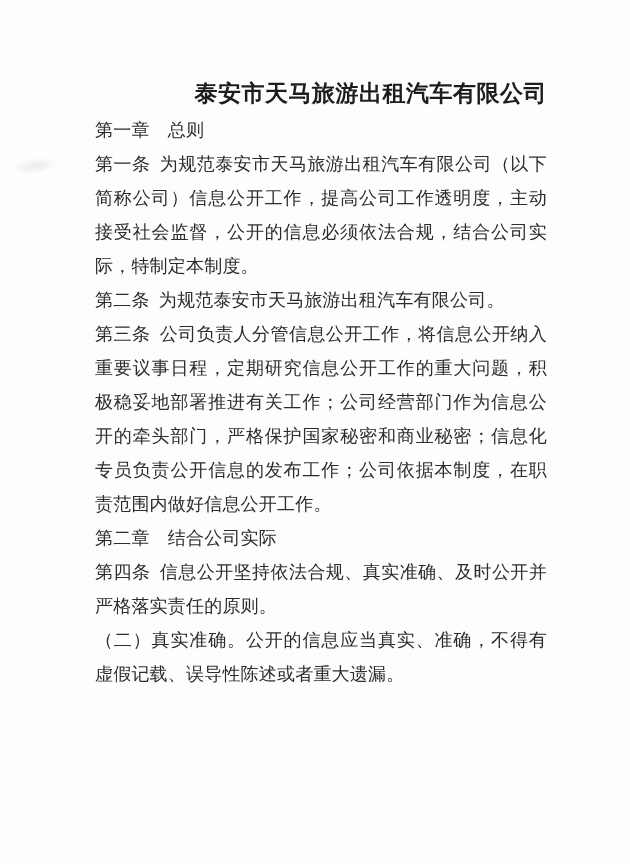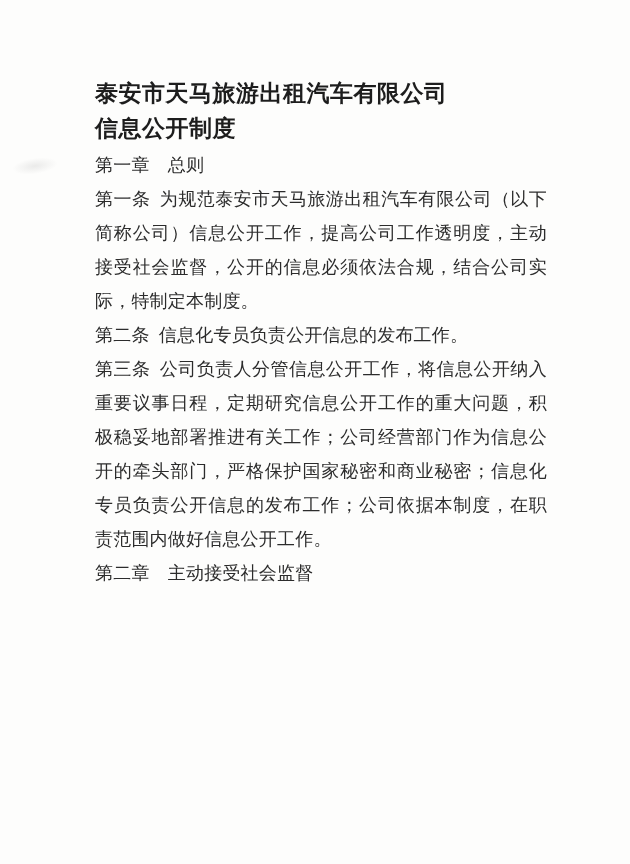--- a/index.html
+++ b/index.html
@@ -16,21 +16,21 @@
     font-family: "Liberation Serif", "DejaVu Serif", serif;
     color: #2c2c2c;
   }
   .content {
     position: absolute;
     left: 95px;
     top: 76px;
     width: 452px;
   }
   .title-block {
-    text-align: left;
+    text-align: right;
     margin: 0 0 2px 0;
   }
   .title-line {
     font-size: 23px;
     line-height: 35px;
     font-weight: bold;
     color: #1d1d1d;
     margin: 0;
     letter-spacing: 0.5px;
     white-space: nowrap;
@@ -61,23 +61,24 @@
   }
 </style>
 </head>
 <body>
 
 <div class="page">
   <div class="smudge"></div>
   <div class="content">
     <div class="title-block">
       <p class="title-line">泰安市天马旅游出租汽车有限公司</p>
-      <p class="title-line">信息公开制度</p>
     </div>
     <div class="doc-body">
         <p class="line heading">第一章　总则</p>
         <p class="line body">第一条 为规范泰安市天马旅游出租汽车有限公司（以下简称公司）信息公开工作，提高公司工作透明度，主动接受社会监督，公开的信息必须依法合规，结合公司实际，特制定本制度。</p>
-        <p class="line body">第二条 信息化专员负责公开信息的发布工作。</p>
+        <p class="line body">第二条 为规范泰安市天马旅游出租汽车有限公司。</p>
         <p class="line body">第三条 公司负责人分管信息公开工作，将信息公开纳入重要议事日程，定期研究信息公开工作的重大问题，积极稳妥地部署推进有关工作；公司经营部门作为信息公开的牵头部门，严格保护国家秘密和商业秘密；信息化专员负责公开信息的发布工作；公司依据本制度，在职责范围内做好信息公开工作。</p>
-        <p class="line heading">第二章　主动接受社会监督</p>
+        <p class="line heading">第二章　结合公司实际</p>
+        <p class="line body">第四条 信息公开坚持依法合规、真实准确、及时公开并严格落实责任的原则。</p>
+        <p class="line body">（二）真实准确。公开的信息应当真实、准确，不得有虚假记载、误导性陈述或者重大遗漏。</p>
       </div>
   </div>
 </div>
 
 </body></html>

